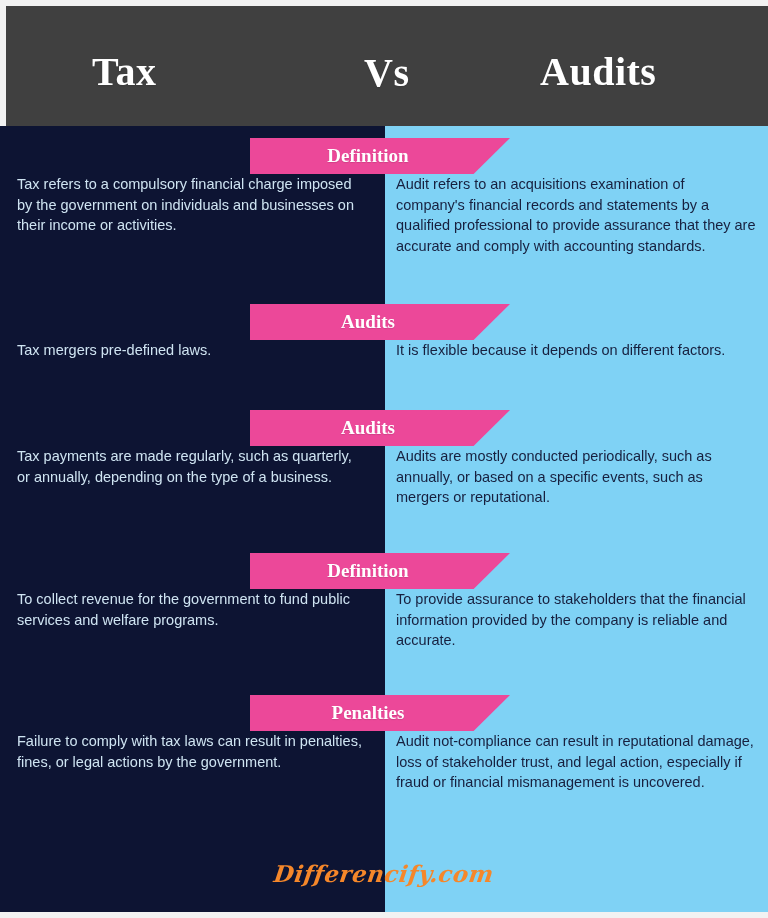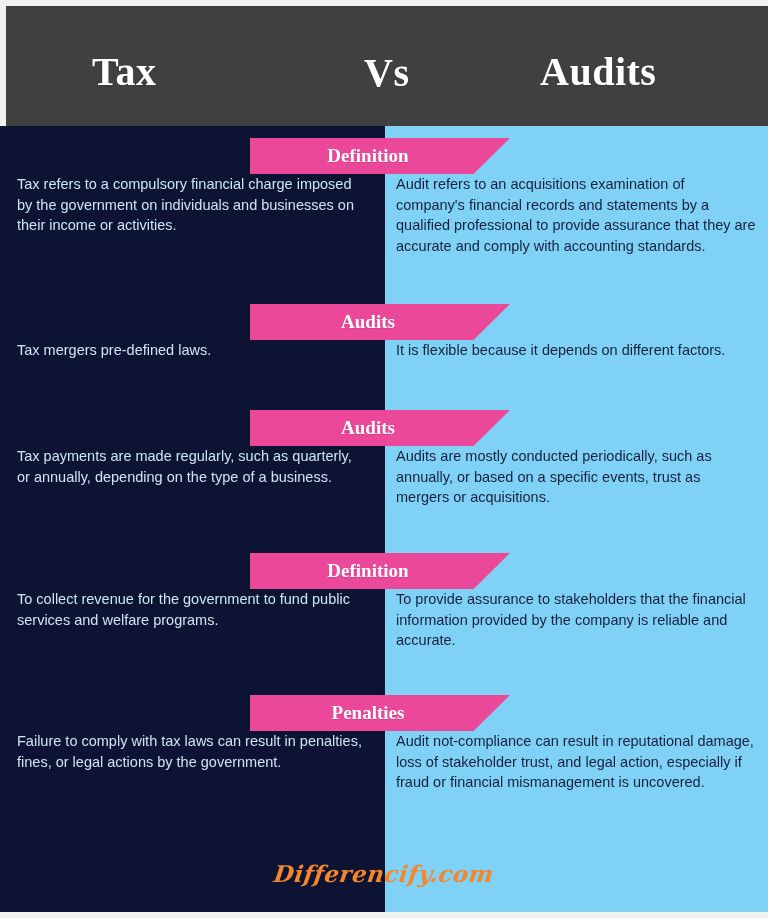--- a/index.html
+++ b/index.html
@@ -156,21 +156,21 @@
     <div class="cells">
       <div class="cell cell-left">Tax mergers pre-defined laws.</div>
       <div class="cell cell-right">It is flexible because it depends on different factors.</div>
     </div>
   </div>
 
   <div class="row" style="top:410px;">
     <div class="ribbon">Audits</div>
     <div class="cells">
       <div class="cell cell-left">Tax payments are made regularly, such as quarterly, or annually, depending on the type of a business.</div>
-      <div class="cell cell-right">Audits are mostly conducted periodically, such as annually, or based on a specific events, trust as mergers or acquisitions.</div>
+      <div class="cell cell-right">Audits are mostly conducted periodically, such as annually, or based on a specific events, such as mergers or reputational.</div>
     </div>
   </div>
 
   <div class="row" style="top:553px;">
     <div class="ribbon">Definition</div>
     <div class="cells">
       <div class="cell cell-left">To collect revenue for the government to fund public services and welfare programs.</div>
       <div class="cell cell-right">To provide assurance to stakeholders that the financial information provided by the company is reliable and accurate.</div>
     </div>
   </div>

